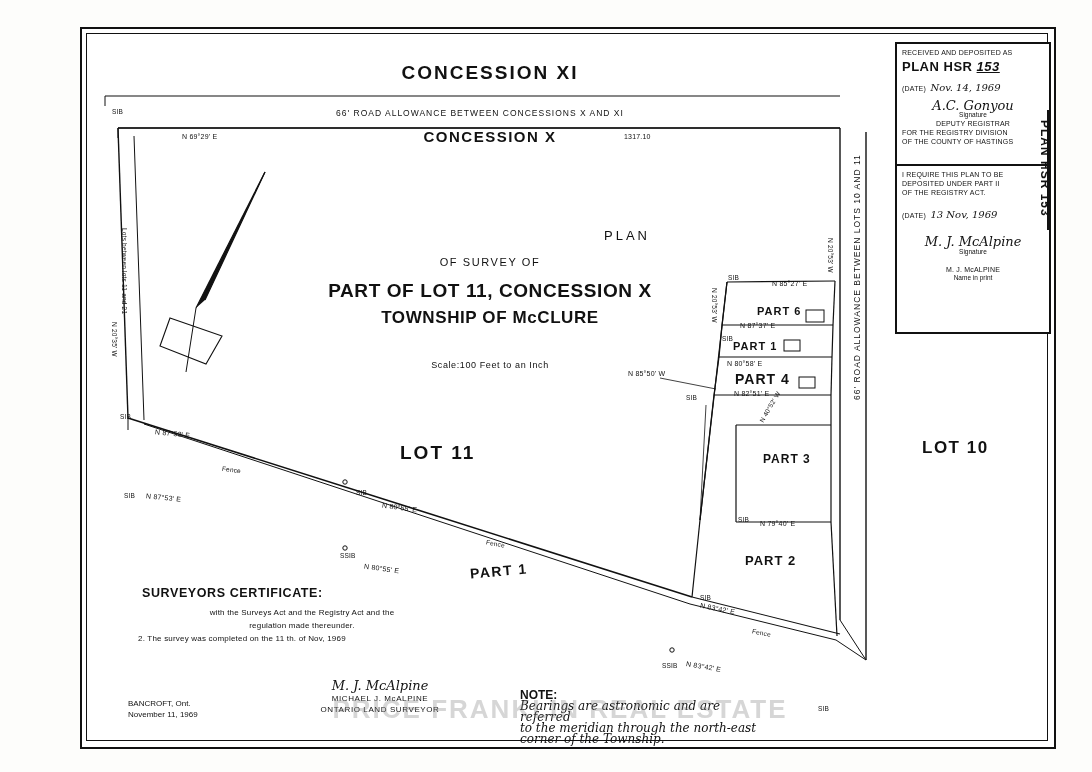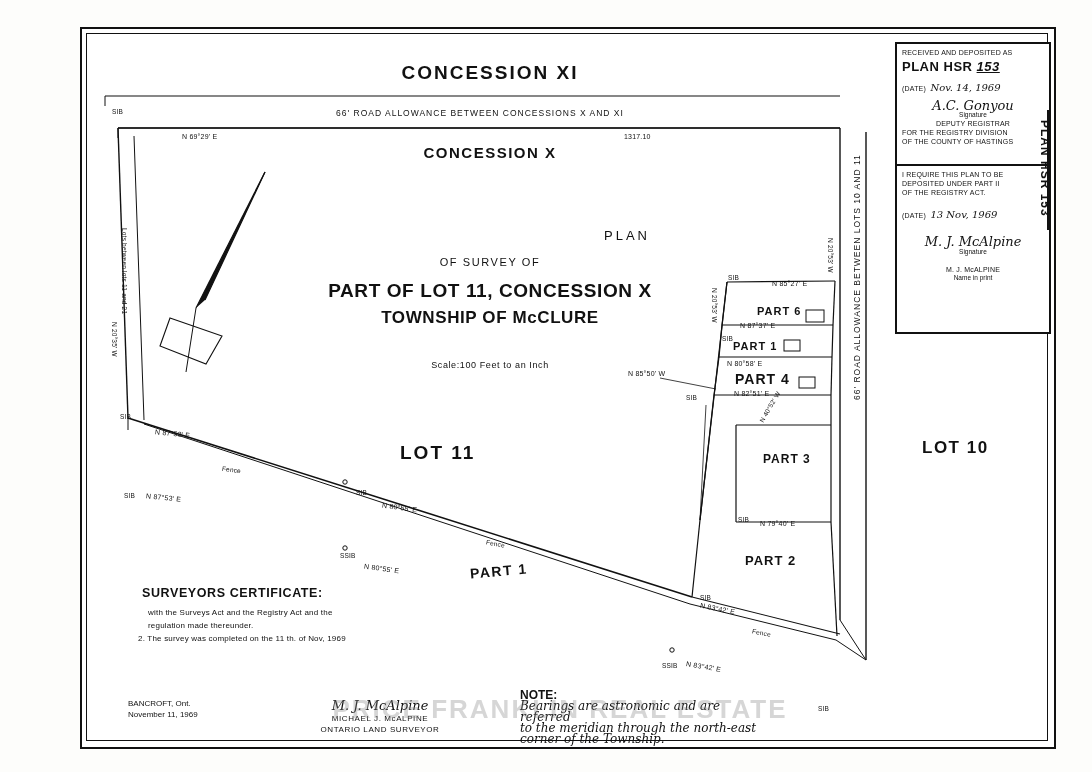--- a/index.html
+++ b/index.html
@@ -14,32 +14,32 @@
 
   
   .reg-box{left:895px;top:42px;width:152px;height:288px;border:2px solid #111;background:#fff;}
   .reg-top{position:absolute;left:0;top:0;width:100%;height:122px;border-bottom:2px solid #111;box-sizing:border-box;}
   .reg-bot{position:absolute;left:0;top:122px;width:100%;height:164px;box-sizing:border-box;}
   .reg-line{font-size:7px;letter-spacing:.2px;line-height:9px;}
   .reg-pad{padding:4px 5px 0 5px;}
   .reg-plan{font-size:13px;font-weight:bold;letter-spacing:.5px;}
   .reg-plan .num{font-style:italic;text-decoration:underline;font-weight:bold;}
   .script{font-family:"DejaVu Serif",serif;font-style:italic;}
-  .sig{font-family:"DejaVu Serif",serif;font-style:italic;font-size:13px;margin-top:20px;}
+  .sig{font-family:"DejaVu Serif",serif;font-style:italic;font-size:13px;}
   .tiny{font-size:6.5px;}
   .center{text-align:center;}
 
   
   .vlabel{left:1052px;top:120px;width:120px;transform:rotate(90deg);transform-origin:0 0;font-size:12px;letter-spacing:1px;font-weight:bold;}
   .vtick{left:1047px;top:110px;width:2px;height:120px;background:#111;}
 
   
   .t-conc11{left:300px;top:62px;width:380px;text-align:center;font-size:19px;font-weight:bold;letter-spacing:2px;}
   .t-road-allow{left:240px;top:108px;width:480px;text-align:center;font-size:8.5px;letter-spacing:1px;}
-  .t-conc10{left:330px;top:144px;width:320px;text-align:center;font-size:15px;font-weight:bold;letter-spacing:1.5px;}
+  .t-conc10{left:330px;top:128px;width:320px;text-align:center;font-size:15px;font-weight:bold;letter-spacing:1.5px;}
 
   .title-plan{left:330px;top:228px;width:320px;text-align:right;font-size:13px;letter-spacing:3px;}
   .title-of{left:330px;top:256px;width:320px;text-align:center;font-size:11px;letter-spacing:1.6px;}
   .title-main1{left:220px;top:280px;width:540px;text-align:center;font-size:19px;font-weight:bold;letter-spacing:.6px;}
   .title-main2{left:220px;top:308px;width:540px;text-align:center;font-size:17px;font-weight:bold;letter-spacing:.6px;}
   .title-county{left:260px;top:336px;width:460px;text-align:center;font-size:13px;letter-spacing:1px;}
   .title-scale{left:300px;top:360px;width:380px;text-align:center;font-size:9px;letter-spacing:.6px;}
 
   .lot11{left:400px;top:442px;font-size:19px;font-weight:bold;letter-spacing:2px;}
   .lot10{left:922px;top:438px;font-size:17px;font-weight:bold;letter-spacing:1.5px;}
@@ -51,21 +51,21 @@
   .part6{left:757px;top:305px;font-size:11px;font-weight:bold;letter-spacing:1px;}
 
   
   .road-vert{left:852px;top:400px;width:220px;transform:rotate(-90deg);transform-origin:0 0;font-size:8.5px;letter-spacing:1px;white-space:nowrap;}
 
   
   .cert{left:126px;top:586px;width:330px;}
   .cert h3{margin:0 0 7px 16px;font-size:12.5px;font-weight:bold;letter-spacing:.6px;}
   .cert p{margin:0 0 2px 0;font-size:8px;line-height:11px;letter-spacing:.2px;}
   .cert .indent1{padding-left:12px;}
-  .cert .indent2{padding-left:22px;}
+  .cert .indent2{padding-left:22px;text-align:center;}
   .cert-sign{left:128px;top:698px;font-size:8px;line-height:11px;}
   .surv-sig{left:280px;top:678px;text-align:center;width:200px;}
   .surv-sig .nm{font-size:8px;letter-spacing:.6px;line-height:11px;}
   .note{left:520px;top:690px;width:250px;font-size:12px;line-height:11px;}
   .note .nh{font-weight:bold;}
   .note .nb{font-family:"DejaVu Serif",serif;font-style:italic;}
 
   
   .watermark{left:300px;top:694px;width:520px;text-align:center;font-size:26px;font-weight:bold;letter-spacing:2px;color:rgba(130,130,130,.33);}
 

